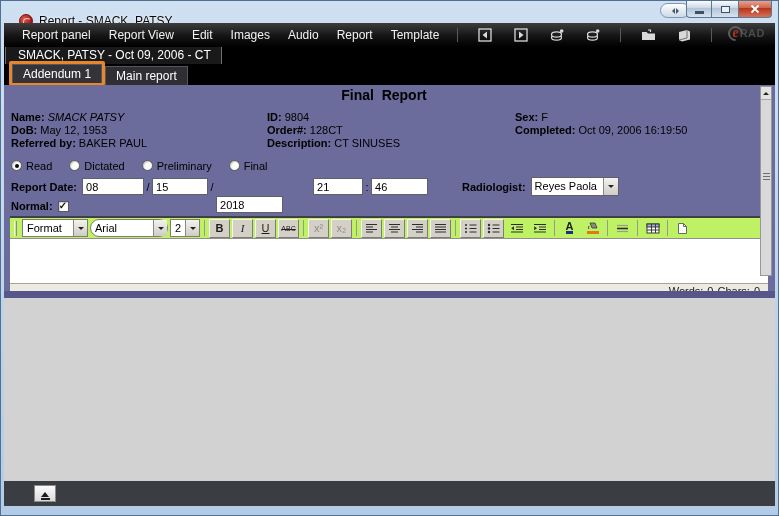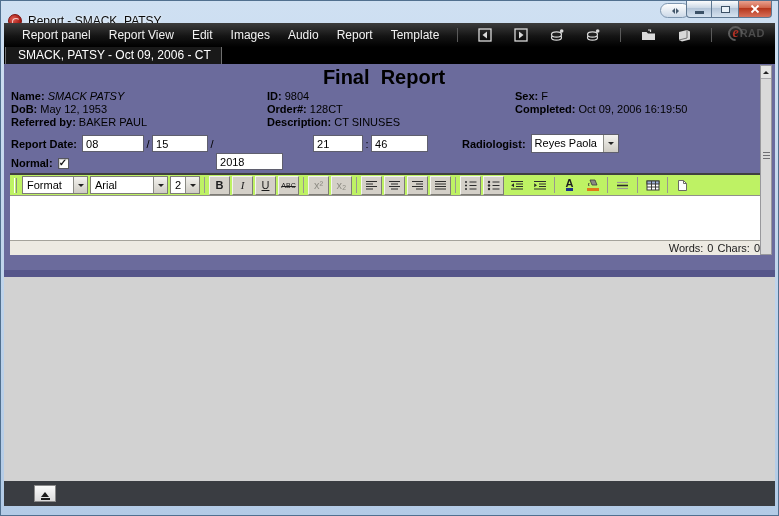--- a/index.html
+++ b/index.html
@@ -5,21 +5,21 @@
   * { margin:0; padding:0; box-sizing:border-box; }
   html,body { background:#8ea8c4; font-family:"Liberation Sans", sans-serif; }
 
   .window{
     position:relative; width:779px; height:516px;
     background:linear-gradient(#cfe0f2,#b3cbe6);
     border:1px solid #51708f; overflow:hidden;
   }
 
   
-  .titlebar{ position:absolute; left:0; top:0; right:0; height:40px; display:flex; align-items:center; padding-left:7px; }
+  .titlebar{ position:absolute; left:0; top:0; right:0; height:40px; display:flex; align-items:center; padding-left:18px; }
   .app-icon{ width:14px; height:14px; border-radius:50%;
     background:radial-gradient(circle at 35% 35%, #e05a50, #a01812 70%);
     border:1px solid #7e100c; position:relative; }
   .app-icon::after{ content:""; position:absolute; left:3px; top:3px; width:6px; height:6px;
     border:1.5px solid #f3c9c5; border-radius:50%; border-right-color:transparent; }
   .title-text{ font-size:12px; color:#0a0a0a; margin-left:6px; text-shadow:0 0 3px #fff; }
 
   .win-pill{ position:absolute; top:2px; right:88px; width:30px; height:15px; border-radius:8px;
     background:linear-gradient(#fefefe,#ccd9e8); border:1px solid #7e96af;
     display:flex; align-items:center; justify-content:center; gap:1px; }
@@ -54,21 +54,21 @@
   .study-tab{ background:#191919; border:1px solid #6f6f6f; border-bottom:none; color:#fff;
     font-size:12px; padding:1px 10px 2px 12px; white-space:nowrap; }
   .tabrow2{ height:21px; background:#000; display:flex; align-items:flex-end; padding-left:5px; flex:0 0 auto; }
   .annotation{ border:3px solid #e8862c; border-radius:2px; margin-bottom:-1px; }
   .rtab{ background:#2e2e33; border:1px solid #55555c; border-bottom:none; color:#fff;
     font-size:12px; padding:2px 10px; white-space:nowrap; }
   .rtab.active{ background:#333338; }
 
   
   .top-pane{ height:206px; background:#6b6b9c; position:relative; padding:2px 18px 0 7px; overflow:hidden; flex:0 0 auto; color:#000; }
-  .heading{ text-align:center; font-size:20px; font-weight:bold; white-space:pre; height:19px; }
+  .heading{ text-align:center; font-size:14px; font-weight:bold; white-space:pre; height:19px; }
   .info-grid{ display:grid; grid-template-columns:256px 248px auto; margin-top:5px; font-size:11px; line-height:13px; }
   .lbl{ font-weight:bold; }
   .italic{ font-style:italic; }
   .cell{ white-space:nowrap; }
   .cell.spacer{ height:13px; }
 
   .radio-row{ margin-top:9px; display:flex; gap:17px; font-size:11px; align-items:center; height:13px; }
   .radio-opt{ display:flex; align-items:center; gap:4px; }
   .radio{ width:11px; height:11px; border-radius:50%; background:#fcfcf8; border:1px solid #56565e;
     box-shadow:inset 1px 1px 1px #00000033; position:relative; }
@@ -93,21 +93,21 @@
 
   
   .ed-toolbar{ margin:3px -11px 0 -1px; height:23px; background:#bef264;
     border-top:2px solid #404040; border-bottom:1px solid #91908a;
     display:flex; align-items:center; gap:2px; padding:0 4px; }
   .tb-grip{ width:3px; height:15px; border-left:1px solid #fff; border-right:1px solid #8c8a84; margin-right:3px; }
   .tb-sep{ width:1px; height:16px; background:#9a9890; margin:0 2px; }
   .dd{ height:18px; background:#fff; border:1px solid #7e7c76; display:flex; font-size:11px; }
   .dd .sel-text{ padding:2px 4px 0 4px; flex:1; white-space:nowrap; }
   .dd .arrow-box{ width:14px; }
-  .dd.fmt{ width:66px; } .dd.font{ width:78px; } .dd.size{ width:30px; }
+  .dd.fmt{ width:66px; } .dd.font{ width:78px;border-radius:9px; } .dd.size{ width:30px; }
   .tb-btn{ width:21px; height:19px; background:#d4d0c8;
     border:1px solid; border-color:#f5f4f0 #7e7c76 #7e7c76 #f5f4f0;
     display:flex; align-items:center; justify-content:center; font-size:11px; color:#1c1c1c; padding:0; }
   .tb-btn.b{ font-weight:bold; }
   .tb-btn.i{ font-style:italic; font-family:"Liberation Serif",serif; }
   .tb-btn.u{ text-decoration:underline; }
   .tb-btn.strike{ font-size:7px; text-decoration:line-through; letter-spacing:0; }
   .tb-btn.disabled{ color:#8f8d85; }
   .tb-btn svg{ display:block; }
   .fontA{ font-weight:bold; font-size:11px; line-height:9px; border-bottom:3px solid #1c2f8a; padding-bottom:0; }
@@ -219,20 +219,26 @@
         <span class="logo-arc"></span>
         <span class="logo-e">e</span>
         <span class="logo-rad">RAD</span>
       </div>
     </div>
 
     <div class="tabrow1">
       <div class="study-tab">SMACK, PATSY - Oct 09, 2006 - CT</div>
     </div>
 
+    <div class="tabrow2">
+      <div class="annotation">
+        <div class="rtab active">Addendum 1</div>
+      </div>
+      <div class="rtab">Main report</div>
+    </div>
 
     <div class="top-pane">
       <div class="heading">Final  Report</div>
 
       <div class="info-grid">
         <div class="cell">
           <span class="lbl">Name:</span>
           <span class="italic">SMACK PATSY</span>
         </div>
         <div class="cell">
@@ -261,20 +267,38 @@
           <span class="lbl">Referred by:</span>
           <span>BAKER PAUL</span>
         </div>
         <div class="cell">
           <span class="lbl">Description:</span>
           <span>CT SINUSES</span>
         </div>
         <div class="cell spacer"></div>
       </div>
 
+      <div class="radio-row">
+        <label class="radio-opt">
+          <span class="radio checked"></span>
+          <span>Read</span>
+        </label>
+        <label class="radio-opt">
+          <span class="radio"></span>
+          <span>Dictated</span>
+        </label>
+        <label class="radio-opt">
+          <span class="radio"></span>
+          <span>Preliminary</span>
+        </label>
+        <label class="radio-opt">
+          <span class="radio"></span>
+          <span>Final</span>
+        </label>
+      </div>
 
       <div class="date-row">
         <span class="lbl">Report Date:</span>
         <input class="txt-input" style="width: 62px;" value="08">
         <span class="sep-ch">/</span>
         <input class="txt-input" style="width: 56px;" value="15">
         <span class="sep-ch">/</span>
         <input class="txt-input" style="width: 67px; margin-top: 36px;" value="2018">
         <span class="gap30"></span>
         <input class="txt-input" style="width: 50px;" value="21">

